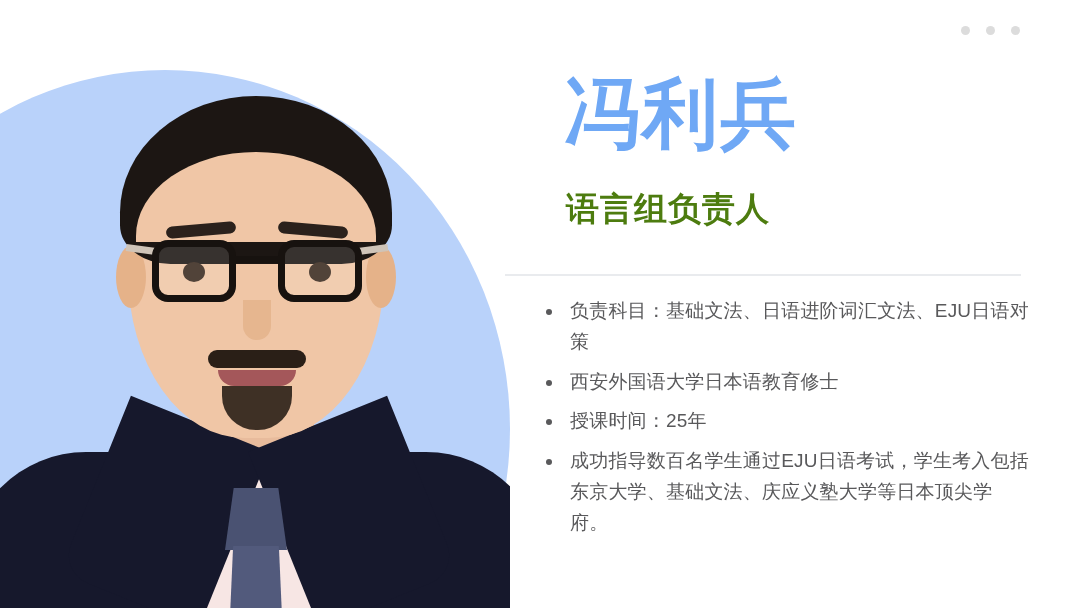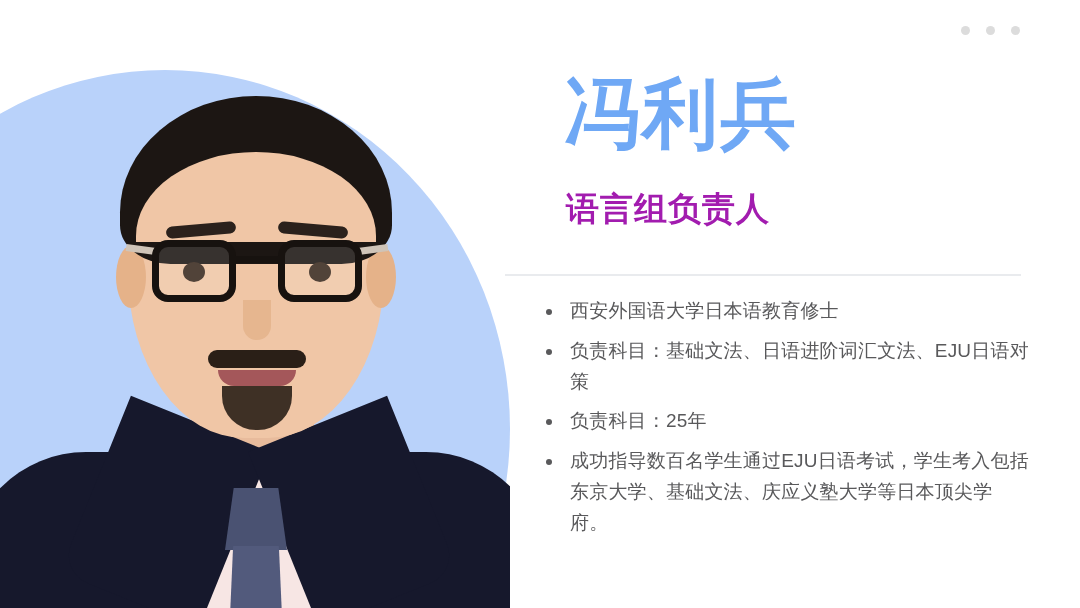--- a/index.html
+++ b/index.html
@@ -320,21 +320,21 @@
     white-space: nowrap;
   }
   .subtitle {
     position: absolute;
     left: 2px;
     top: 192px;
     font-size: 33px;
     font-weight: 700;
     letter-spacing: 1px;
     line-height: 1;
-    color: #a21caf;
+    color: #4d7c0f;
     white-space: nowrap;
   }
   .divider {
     position: absolute;
     left: -59px;
     top: 274px;
     width: 516px;
     height: 2px;
     background: #e9ebee;
   }
@@ -410,20 +410,20 @@
       <div class="p-mouth"></div>
       <div class="p-goatee"></div>
     </div>
   </div>
 
   <div class="content">
     <div class="name">冯利兵</div>
     <div class="subtitle">语言组负责人</div>
     <div class="divider"></div>
     <ul class="bullets">
+      <li>负责科目：基础文法、日语进阶词汇文法、EJU日语对策</li>
       <li>西安外国语大学日本语教育修士</li>
-      <li>负责科目：基础文法、日语进阶词汇文法、EJU日语对策</li>
-      <li>负责科目：25年</li>
+      <li>授课时间：25年</li>
       <li>成功指导数百名学生通过EJU日语考试，学生考入包括东京大学、基础文法、庆应义塾大学等日本顶尖学府。</li>
     </ul>
   </div>
 
 </div>
 
 </body></html>

